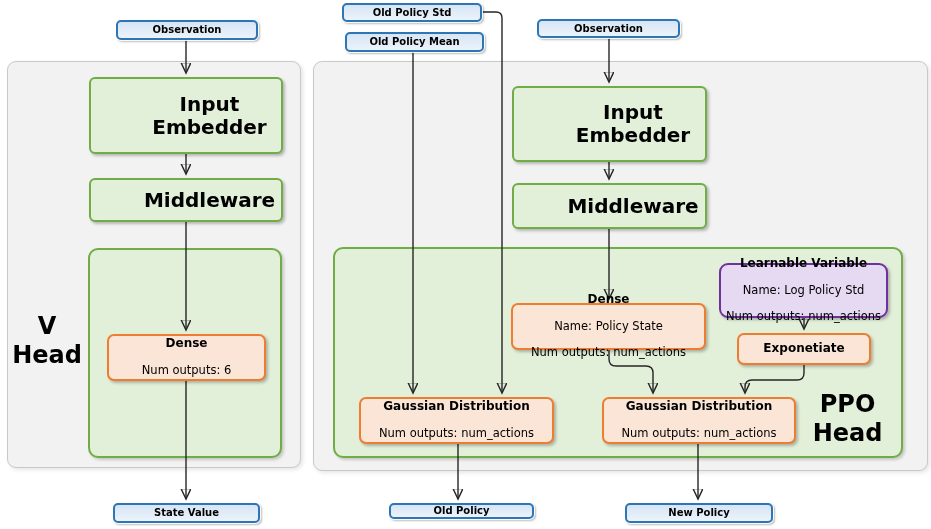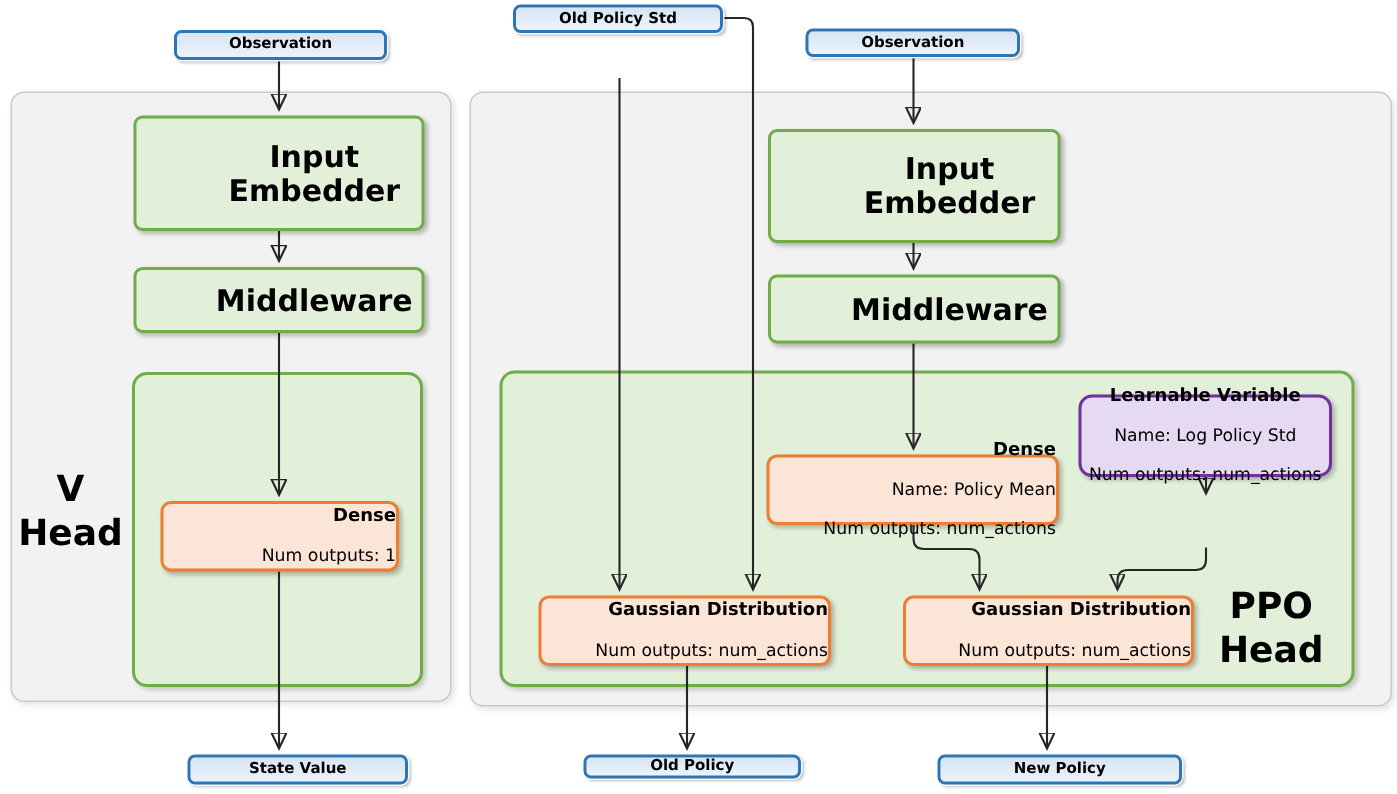--- a/index.html
+++ b/index.html
@@ -49,21 +49,20 @@
     font-weight:bold; font-size:20px;
     box-shadow:2px 2px 3px rgba(0,0,0,0.25);
     padding-left:47px;
   }
   .node-orange{
     background:var(--orange-fill);
     border:2.5px solid var(--orange-border);
     border-radius:7px;
     font-size:11.5px;
     box-shadow:2px 2px 3px rgba(0,0,0,0.25);
-    align-items:flex-end;
   }
   .node-purple{
     background:var(--purple-fill);
     border:2.5px solid var(--purple-border);
     border-radius:9px;
     font-size:11.5px;
     box-shadow:2px 2px 3px rgba(0,0,0,0.25);
   }
   .node-title{font-weight:bold; font-size:12px;}
   .node-line{font-weight:normal; font-size:11.5px; margin-top:13px;}
@@ -112,64 +111,68 @@
   </svg>
 
   <div class="abs node node-blue" style="left:116px; top:20px; width:142px; height:20px;">Observation</div>
 
   <div class="abs node node-green" style="left:89px; top:77px; width:194px; height:77px;">Input Embedder</div>
 
   <div class="abs node node-green" style="left:89px; top:178px; width:194px; height:44px;">Middleware</div>
 
   <div class="abs node node-orange" style="left:107px; top:334px; width:159px; height:47px;">
     <div class="node-title">Dense</div>
-    <div class="node-line">Num outputs: 1</div>
+    <div class="node-line">Num outputs: 6</div>
   </div>
 
   <div class="abs head-label" style="left:12px; top:312px; width:70px;">
     <div>V</div>
     <div>Head</div>
   </div>
 
-  <div class="abs node node-blue" style="left:113px; top:503px; width:147px; height:20px;margin-left:12px;">State Value</div>
+  <div class="abs node node-blue" style="left:113px; top:503px; width:147px; height:20px;">State Value</div>
 
   <div class="abs node node-blue" style="left:342px; top:3px; width:140px; height:19px;">Old Policy Std</div>
 
+  <div class="abs node node-blue" style="left:345px; top:32px; width:139px; height:20px;">Old Policy Mean</div>
 
   <div class="abs node node-blue" style="left:537px; top:19px; width:143px; height:19px;">Observation</div>
 
   <div class="abs node node-green" style="left:512px; top:86px; width:195px; height:76px;">Input Embedder</div>
 
   <div class="abs node node-green" style="left:512px; top:183px; width:195px; height:46px;">Middleware</div>
 
   <div class="abs node node-orange" style="left:511px; top:303px; width:195px; height:47px;">
     <div class="node-title">Dense</div>
-    <div class="node-line">Name: Policy Mean</div>
+    <div class="node-line">Name: Policy State</div>
     <div class="node-line">Num outputs: num_actions</div>
   </div>
 
   <div class="abs node node-purple" style="left:719px; top:263px; width:169px; height:55px;">
     <div class="node-title">Learnable Variable</div>
     <div class="node-line">Name: Log Policy Std</div>
     <div class="node-line">Num outputs: num_actions</div>
   </div>
 
+  <div class="abs node node-orange" style="left:737px; top:333px; width:134px; height:32px;">
+    <div class="node-title">Exponetiate</div>
+  </div>
 
   <div class="abs node node-orange" style="left:359px; top:397px; width:195px; height:47px;">
     <div class="node-title">Gaussian Distribution</div>
     <div class="node-line">Num outputs: num_actions</div>
   </div>
 
   <div class="abs node node-orange" style="left:602px; top:397px; width:194px; height:47px;">
     <div class="node-title">Gaussian Distribution</div>
     <div class="node-line">Num outputs: num_actions</div>
   </div>
 
   <div class="abs head-label" style="left:810px; top:390px; width:75px;text-align:center;">
     <div>PPO</div>
     <div>Head</div>
   </div>
 
   <div class="abs node node-blue" style="left:389px; top:503px; width:145px; height:16px;">Old Policy</div>
 
-  <div class="abs node node-blue" style="left:625px; top:503px; width:163px; height:20px;">New Policy</div>
+  <div class="abs node node-blue" style="left:625px; top:503px; width:148px; height:20px;">New Policy</div>
 
 </div>
 
 </body></html>

